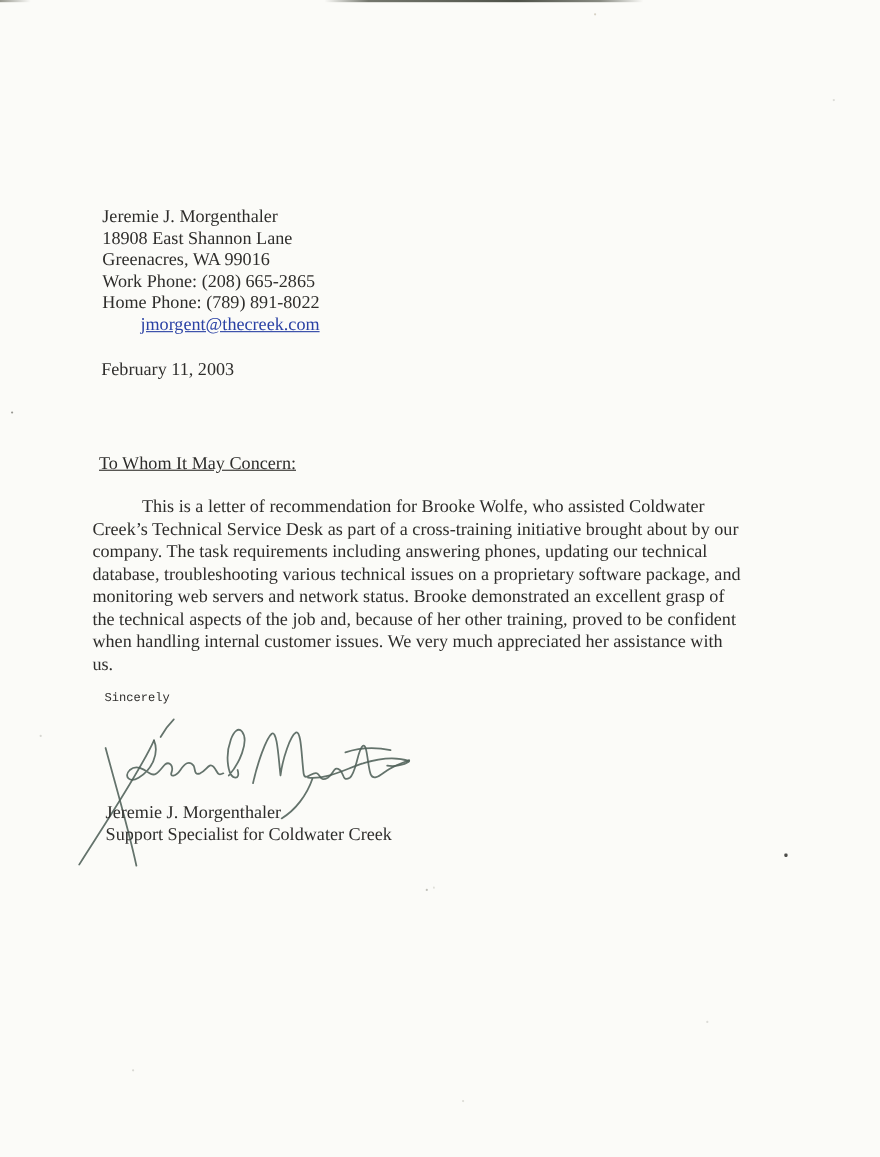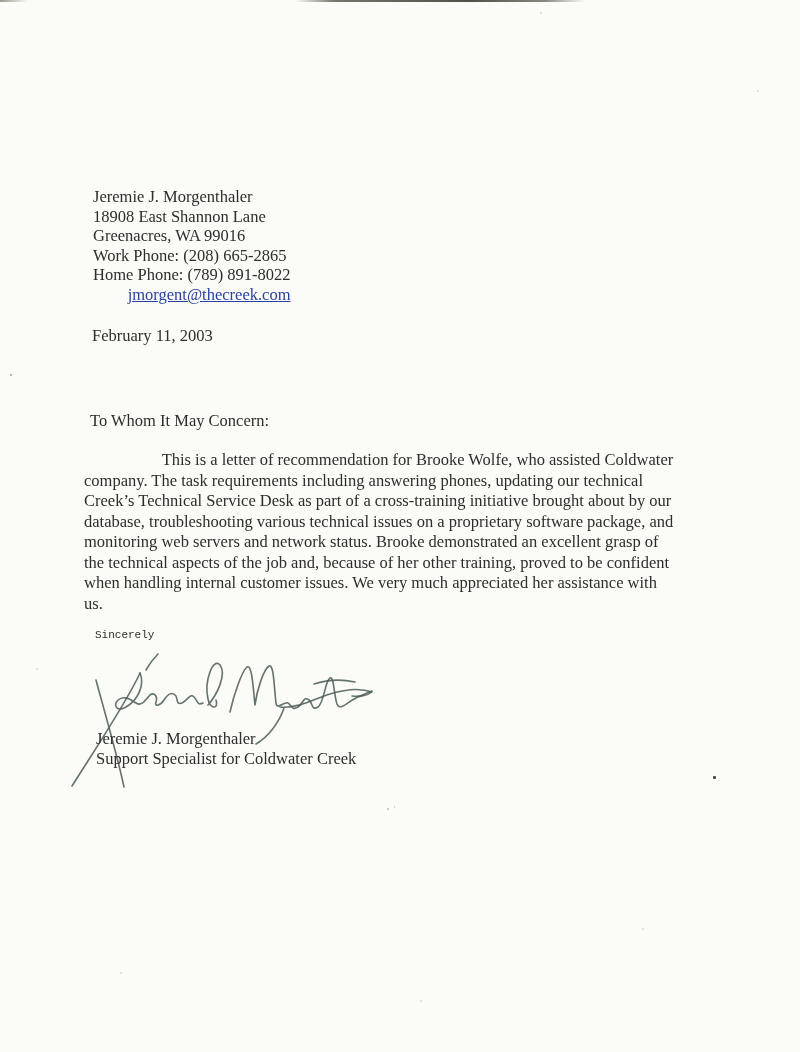--- a/index.html
+++ b/index.html
@@ -18,24 +18,24 @@
       rgba(70,72,58,0.55) 0px, rgba(251,251,248,0) 28px,
       rgba(251,251,248,0) 295px, rgba(58,62,50,0.7) 335px,
       rgba(48,52,42,0.85) 470px, rgba(58,62,50,0.6) 545px,
       rgba(251,251,248,0) 585px, rgba(251,251,248,0) 800px);
   }
   .sender{position:absolute;left:93px;top:187px;font-size:16.5px;line-height:19.6px;white-space:nowrap;}
   .sender a.email{
     color:#2a41a4;text-decoration:underline;display:block;text-align:right;
   }
   .date{position:absolute;left:92px;top:326px;font-size:16.5px;line-height:19.6px;white-space:nowrap;}
-  .salutation{position:absolute;left:90px;top:411px;font-size:16.5px;line-height:19.6px;white-space:nowrap;}
+  .salutation{position:absolute;left:90px;top:411px;font-size:16.5px;line-height:19.6px;white-space:nowrap;text-decoration:underline;}
   .body-par{position:absolute;left:84px;top:450px;font-size:16.5px;line-height:20.5px;}
   .body-par div{white-space:nowrap;}
-  .body-par .first-line{text-indent:45px;text-align:right;}
+  .body-par .first-line{text-indent:45px;}
   .valediction{position:absolute;left:95px;top:625px;font-size:11px;line-height:20px;white-space:nowrap;font-family:Liberation Mono, monospace;}
   .sig-block{position:absolute;left:96px;top:729px;font-size:16.5px;line-height:20.2px;white-space:nowrap;}
   .signature{position:absolute;left:58px;top:650px;width:330px;height:155px;}
   .signature path{fill:none;stroke:#4f6058;stroke-width:1.6;stroke-linecap:round;stroke-linejoin:round;opacity:0.88;}
   .speck{position:absolute;border-radius:50%;}
   .sp1{left:10px;top:374px;width:2px;height:2px;background:rgba(70,70,62,0.55);}
   .sp2{left:713px;top:776px;width:3px;height:3px;background:rgba(45,45,42,0.85);border-radius:1px;}
   .sp3{left:387px;top:808px;width:2px;height:2px;background:rgba(120,120,108,0.45);}
   .sp4{left:394px;top:806px;width:1px;height:2px;background:rgba(130,130,118,0.4);}
   .sp5{left:540px;top:12px;width:2px;height:2px;background:rgba(160,148,120,0.4);}
@@ -60,22 +60,22 @@
     <div>Home Phone: (789) 891-8022</div>
     <a class="email" href="#">jmorgent@thecreek.com</a>
   </div>
 
   <div class="date">February 11, 2003</div>
 
   <div class="salutation">To Whom It May Concern:</div>
 
   <div class="body-par">
     <div class="first-line">This is a letter of recommendation for Brooke Wolfe, who assisted Coldwater</div>
+    <div>Creek’s Technical Service Desk as part of a cross-training initiative brought about by our</div>
     <div>company.  The task requirements including answering phones, updating our technical</div>
-    <div>Creek’s Technical Service Desk as part of a cross-training initiative brought about by our</div>
     <div>database, troubleshooting various technical issues on a proprietary software package, and</div>
     <div>monitoring web servers and network status.  Brooke demonstrated an excellent grasp of</div>
     <div>the technical aspects of the job and, because of her other training, proved to be confident</div>
     <div>when handling internal customer issues.  We very much appreciated her assistance with</div>
     <div>us.</div>
   </div>
 
   <div class="valediction">Sincerely</div>
 
   <svg class="signature" viewBox="0 0 330 155" xmlns="http://www.w3.org/2000/svg" aria-hidden="true">

